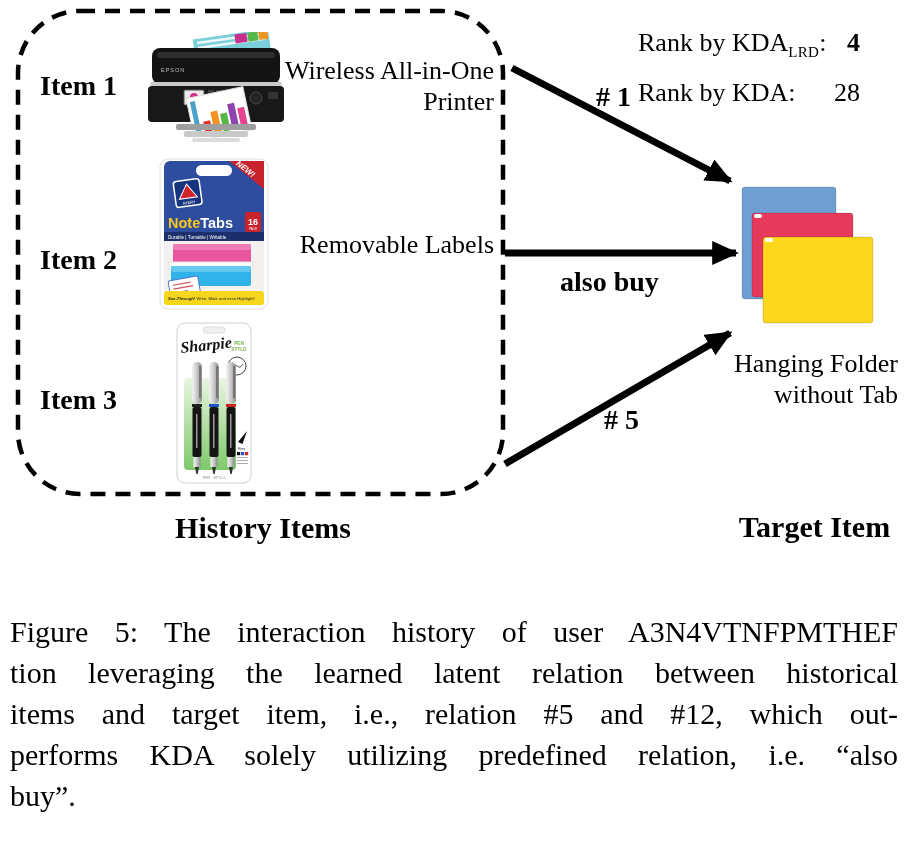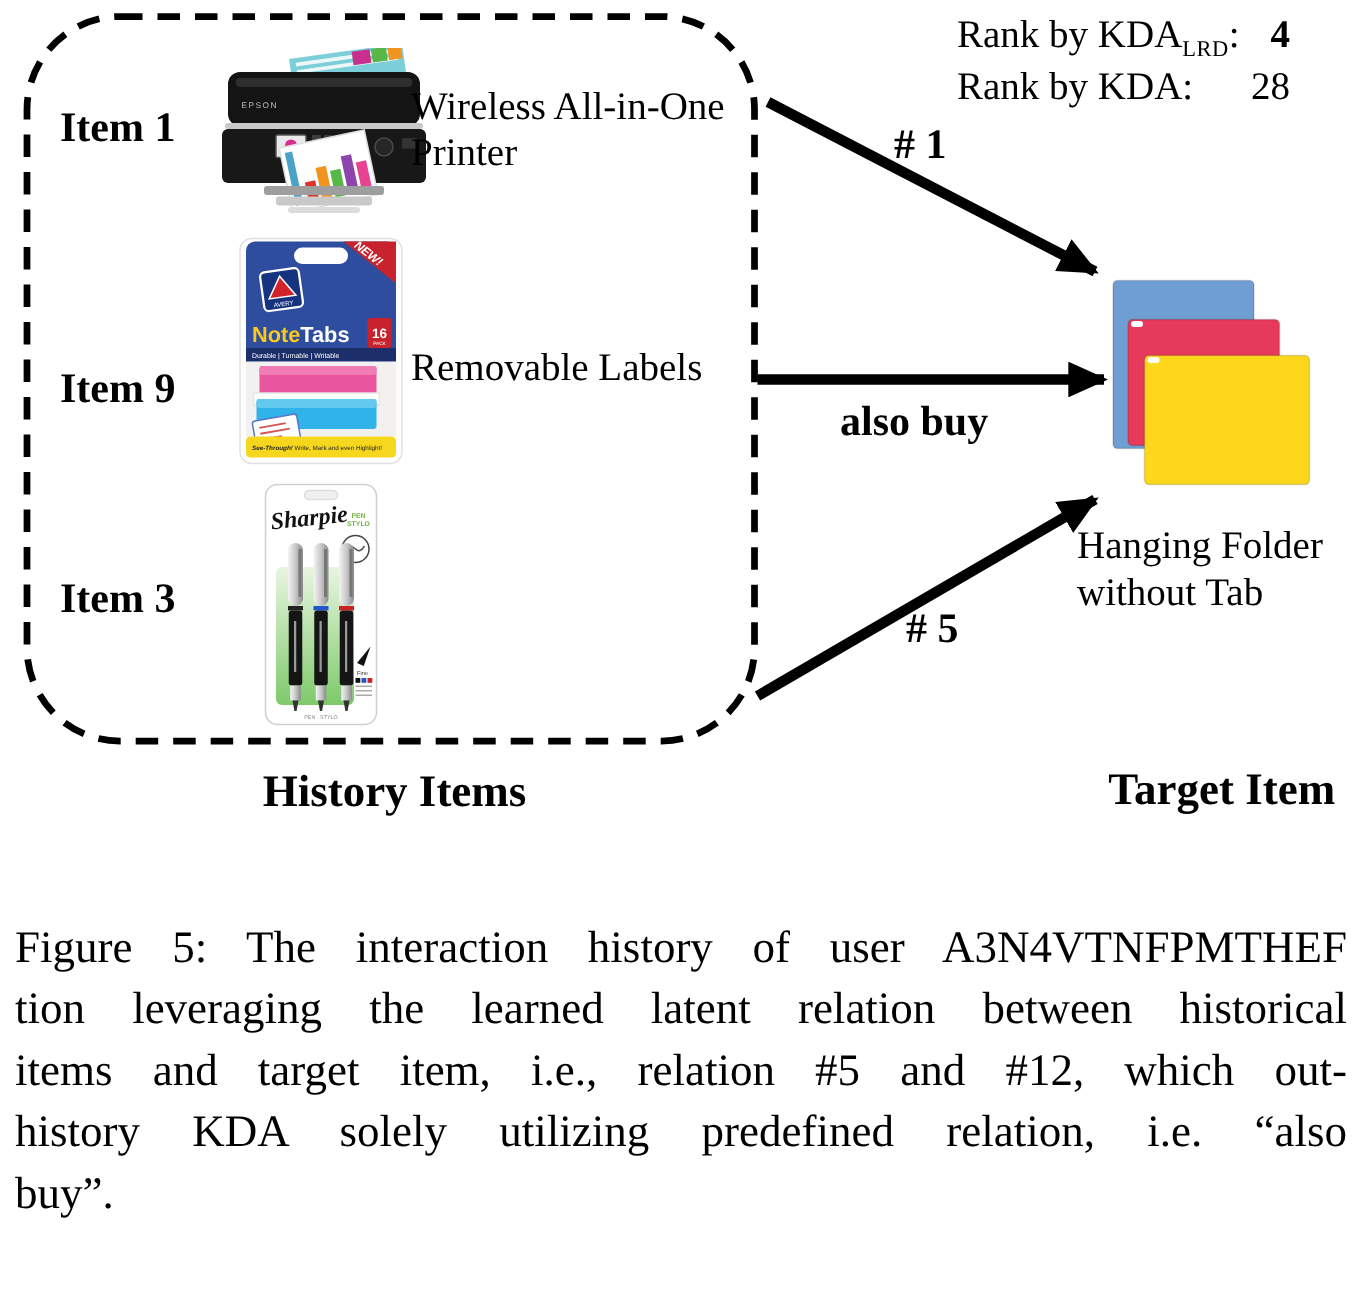--- a/index.html
+++ b/index.html
@@ -3,27 +3,27 @@
 <meta charset="utf-8">
 <style>
   html,body{margin:0;padding:0;background:#fff;}
   .stage{position:relative;width:905px;height:860px;background:#fff;overflow:hidden;
          font-family:"Liberation Serif", serif;color:#000;}
   .abs{position:absolute;}
   svg{display:block;}
 
   
   .item-label{font-weight:bold;font-size:28px;text-align:left;}
-  .item-name{font-size:26px;text-align:left;line-height:1.2;}
+  .item-name{font-size:26px;text-align:right;line-height:1.2;}
   .section-label{font-weight:bold;font-size:30px;text-align:center;}
   .rel-label{font-weight:bold;font-size:28px;white-space:nowrap;}
 
   
   .rank-panel{left:638px;top:8px;width:222px;font-size:26px;}
-  .rank-row{display:flex;justify-content:space-between;margin-bottom:5px;}
+  .rank-row{display:flex;justify-content:space-between;margin-bottom:5px;margin-top:20px;}
   .rank-sub{font-size:15px;position:relative;top:6px;letter-spacing:.3px;}
   .rank-row.r1 .rank-value{font-weight:bold;}
 
   
   .caption{left:10px;top:611px;width:888px;font-weight:normal;font-size:30px;line-height:41px;}
   .cap-line{text-align:justify;text-align-last:justify;white-space:normal;}
   .cap-line.last{text-align-last:left;}
   .cap-sub{font-size:20px;font-style:italic;position:relative;top:5px;}
 
   .arrow{stroke:#000;stroke-width:7;}
@@ -40,21 +40,21 @@
         <path d="M0,0 L3.8,1.7 L0,3.4 Z" fill="#000"></path>
       </marker>
     </defs>
     <rect class="dashed-box" x="18" y="11" width="485" height="483" rx="62" stroke-dasharray="15 10"></rect>
     <line class="arrow" x1="512" y1="68" x2="730" y2="181" marker-end="url(#ah)"></line>
     <line class="arrow" x1="505" y1="253" x2="736" y2="253" marker-end="url(#ah)"></line>
     <line class="arrow" x1="505" y1="464" x2="730" y2="333" marker-end="url(#ah)"></line>
   </svg>
 
   <div class="abs item-label" style="left:40px;top:70px;width:104px">Item 1</div>
-  <div class="abs item-label" style="left:40px;top:244px;width:104px">Item 9</div>
+  <div class="abs item-label" style="left:40px;top:244px;width:104px">Item 2</div>
   <div class="abs item-label" style="left:40px;top:384px;width:104px">Item 3</div>
 
   <svg class="abs" style="left:140px;top:32px" width="152" height="112" viewBox="0 0 152 112">
     <g>
       <g transform="rotate(-8 92 14)">
         <rect x="54" y="2" width="76" height="24" fill="#7ccfd8"></rect>
         <rect x="58" y="5" width="68" height="2.5" fill="#ffffff" opacity=".85"></rect>
         <rect x="58" y="10" width="68" height="2.5" fill="#ffffff" opacity=".85"></rect>
         <rect x="96" y="3" width="12" height="9" fill="#c92f8c"></rect>
         <rect x="109" y="3" width="10" height="9" fill="#58b847"></rect>
@@ -222,17 +222,17 @@
   </svg>
 
   <div class="abs item-name" style="left:718px;top:348px;width:180px">Hanging Folder without Tab</div>
   <div class="abs section-label" style="left:732px;top:510px;width:165px">Target Item</div>
   <div class="abs section-label" style="left:133px;top:511px;width:260px">History Items</div>
 
   <div class="abs caption">
     <div class="cap-line">Figure 5: The interaction history of user A3N4VTNFPMTHEF</div>
     <div class="cap-line">tion leveraging the learned latent relation between historical</div>
     <div class="cap-line">items and target item, i.e., relation #5 and #12, which out-</div>
-    <div class="cap-line">history KDA solely utilizing predefined relation, i.e. “also</div>
+    <div class="cap-line">performs KDA solely utilizing predefined relation, i.e. “also</div>
     <div class="cap-line last">buy”.</div>
   </div>
 
 </div>
 
 </body></html>

